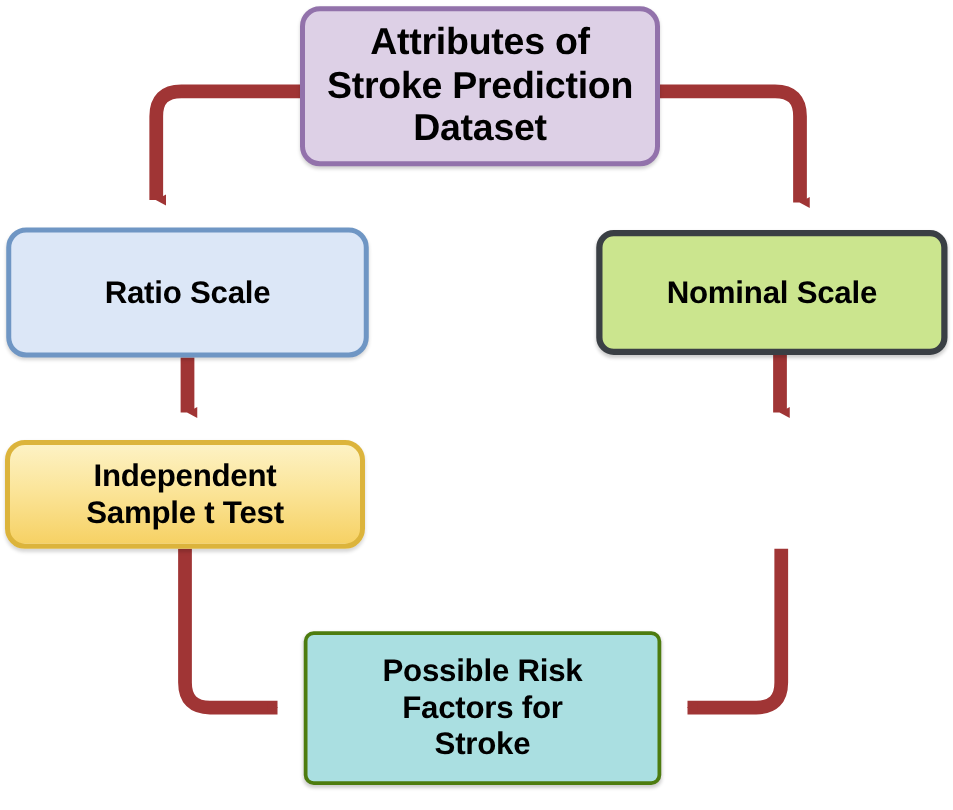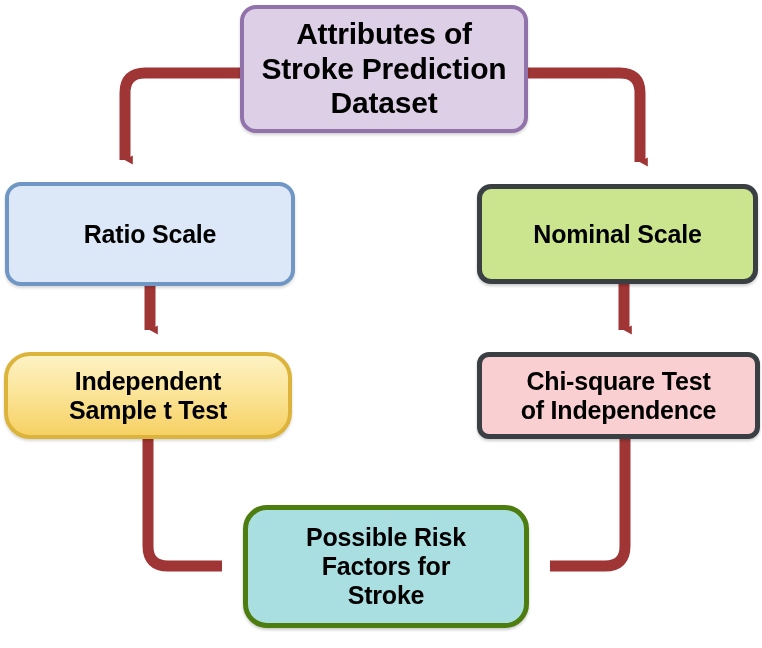--- a/index.html
+++ b/index.html
@@ -76,43 +76,43 @@
     font-size: 25px;
     box-shadow: 0 2px 3px rgba(0,0,0,0.2);
   }
 
   
   #node-ttest {
     left: 4px;   top: 352px;
     width: 288px; height: 87px;
     background: linear-gradient(180deg, #fdf2c4 0%, #fbe59a 45%, #f6d164 100%);
     border: 4px solid #dcb43c;
-    border-radius: 26px;
+    border-radius: 16px;
     font-size: 25px;
     box-shadow: 0 2px 3px rgba(0,0,0,0.16);
   }
 
   
   #node-chisq {
     left: 477px; top: 352px;
     width: 283px; height: 87px;
     background: #f9cfd2;
     border: 5px solid #3a3f44;
     border-radius: 12px;
     font-size: 25px;
     box-shadow: 0 2px 3px rgba(0,0,0,0.2);
   }
 
   
   #node-risk {
     left: 243px; top: 505px;
     width: 286px; height: 123px;
     background: #aadfe1;
-    border: 5px solid #4d7c0f;
-    border-radius: 24px;
+    border: 3px solid #4d7c0f;
+    border-radius: 8px;
     font-size: 25px;
     box-shadow: 0 2px 3px rgba(0,0,0,0.2);
   }
 </style>
 </head>
 <body>
 
 <div id="canvas">
 
   <svg id="arrow-layer" viewBox="0 0 762 648" width="762" height="648" xmlns="http://www.w3.org/2000/svg">
@@ -165,24 +165,20 @@
 
   <div class="node" id="node-nominal">
     <span>Nominal Scale</span>
   </div>
 
   <div class="node" id="node-ttest">
     <span>Independent
 Sample t Test</span>
   </div>
 
-  <div class="node" id="node-chisq">
-    <span>Chi-square Test
-of Independence</span>
-  </div>
 
   <div class="node" id="node-risk">
     <span>Possible Risk
 Factors for
 Stroke</span>
   </div>
 
 </div>
 
 </body></html>

